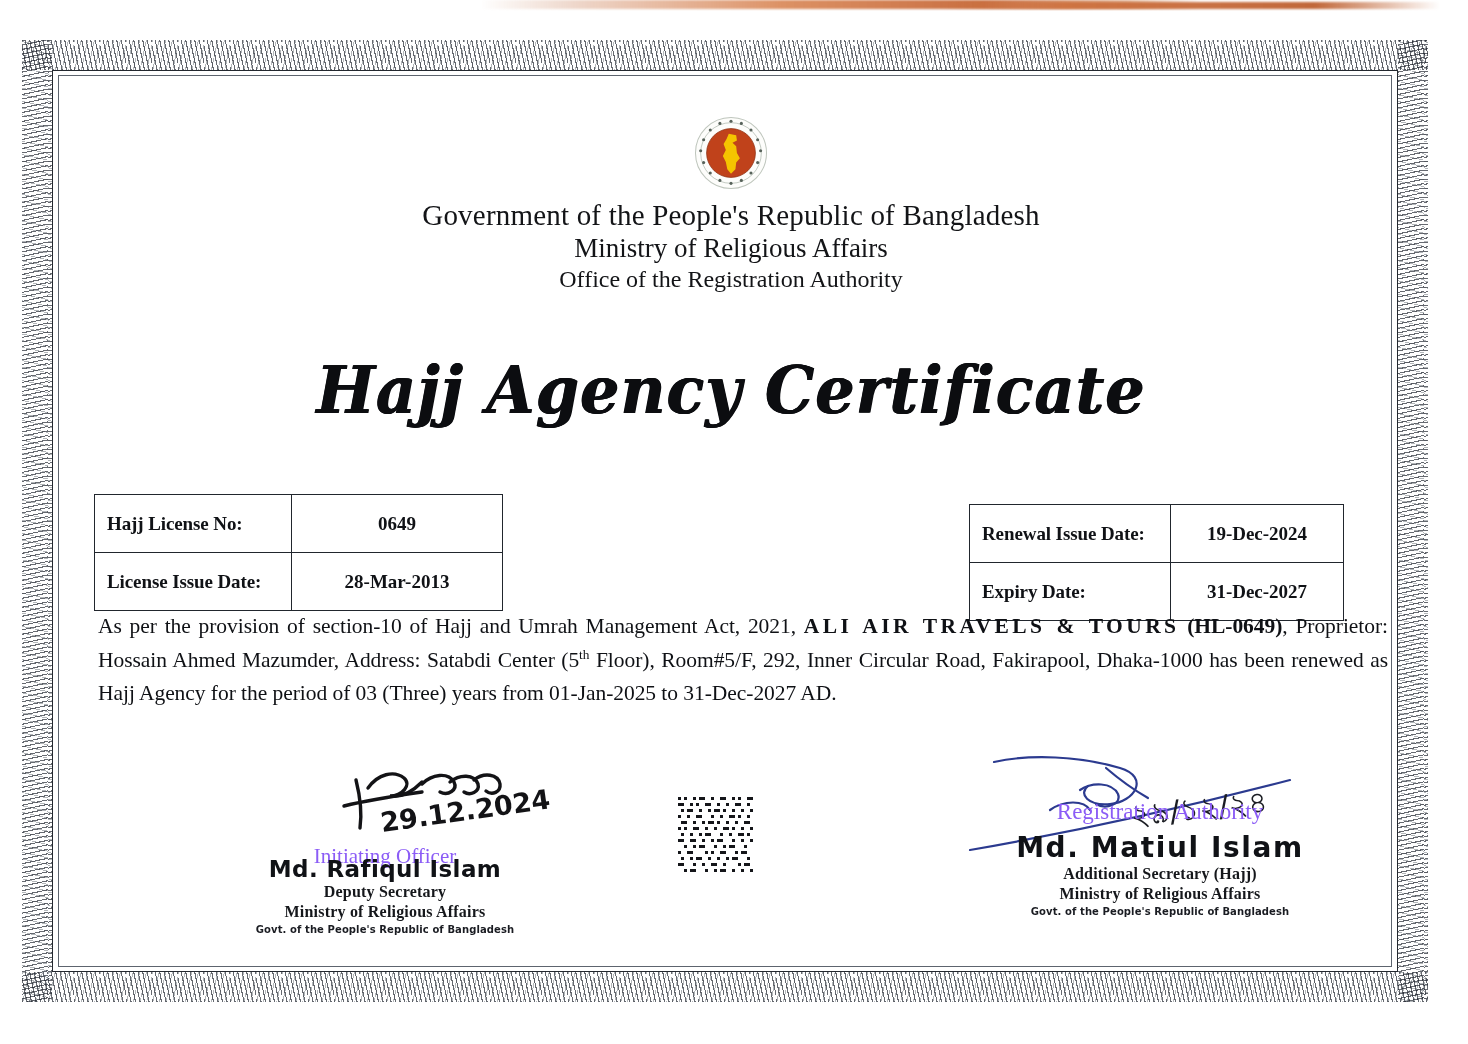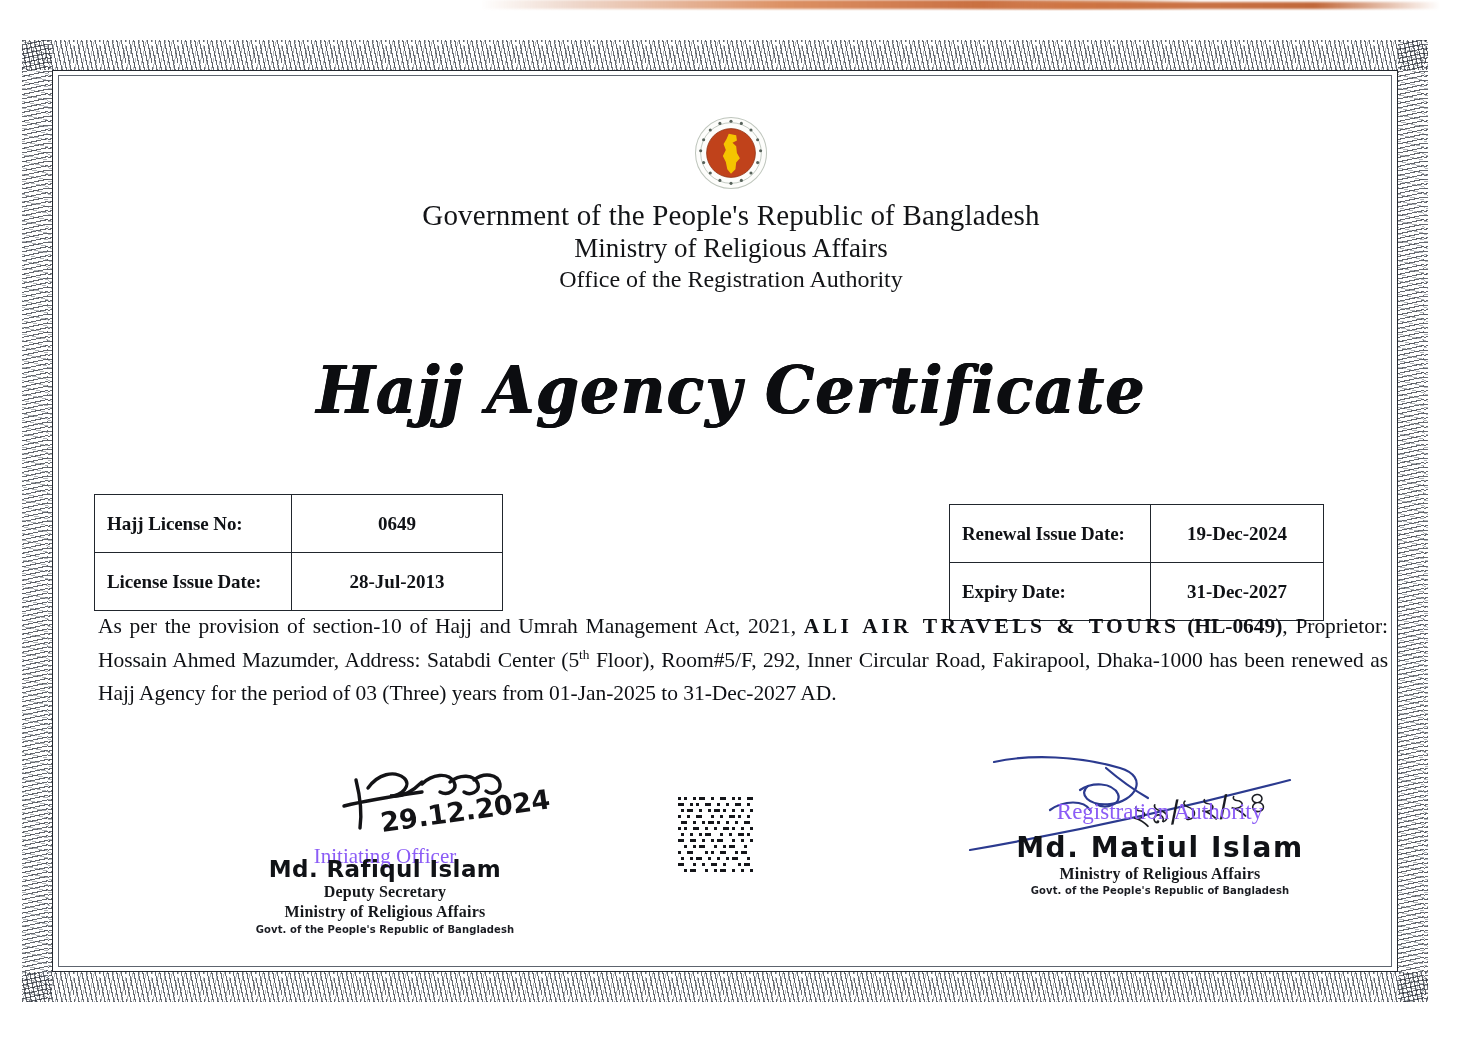--- a/index.html
+++ b/index.html
@@ -192,21 +192,21 @@
     font-size: 19px;
     text-align: center;
     font-weight: bold;
     padding: 0 16px;
   }
 
   .tbl-left  { left: 24px;  top: 412px; }
   .tbl-left td.lbl { width: 172px; }
   .tbl-left td.val { width: 178px; }
 
-  .tbl-right { right: 68px; top: 422px; }
+  .tbl-right { right: 48px; top: 422px; }
   .tbl-right td.lbl { width: 176px; }
   .tbl-right td.val { width: 140px; }
 
   
   .body-par {
     position: absolute;
     left: 28px;
     right: 4px;
     top: 528px;
     font-size: 21.5px;
@@ -340,21 +340,21 @@
     <div class="cert-title">Hajj Agency Certificate</div>
 
     <table class="tbl tbl-left">
       <tbody>
           <tr>
         <td class="lbl">Hajj License No:</td>
         <td class="val">0649</td>
       </tr>
       <tr>
         <td class="lbl">License Issue Date:</td>
-        <td class="val">28-Jul-2013</td>
+        <td class="val">28-Mar-2013</td>
       </tr>
     </tbody>
       </table>
 
     <table class="tbl tbl-right">
       <tbody>
           <tr>
         <td class="lbl">Renewal Issue Date:</td>
         <td class="val">19-Dec-2024</td>
       </tr>
@@ -508,18 +508,19 @@
           <path d="M120 36 C132 28, 152 28, 158 40 C162 50, 146 56, 136 50"></path>
           <path d="M90 56 C104 46, 124 46, 130 56"></path>
           <path d="M146 14 C160 26, 174 36, 188 44"></path>
         </g>
         <g fill="#1a1c22" font-family="DejaVu Sans, sans-serif" font-size="30">
           <text x="172" y="72" transform="rotate(-6 172 72)">২৯/১২/২৪</text>
         </g>
       </svg>
       <div class="sig-role sig-role-right">Registration Authority</div>
       <div class="sig-name sig-name-right">Md. Matiul Islam</div>
+      <div class="sig-sub">Additional Secretary (Hajj)</div>
       <div class="sig-sub">Ministry of Religious Affairs</div>
       <div class="sig-sub2">Govt. of the People's Republic of Bangladesh</div>
     </div>
 
   </div>
 </div>
 
 </body></html>

